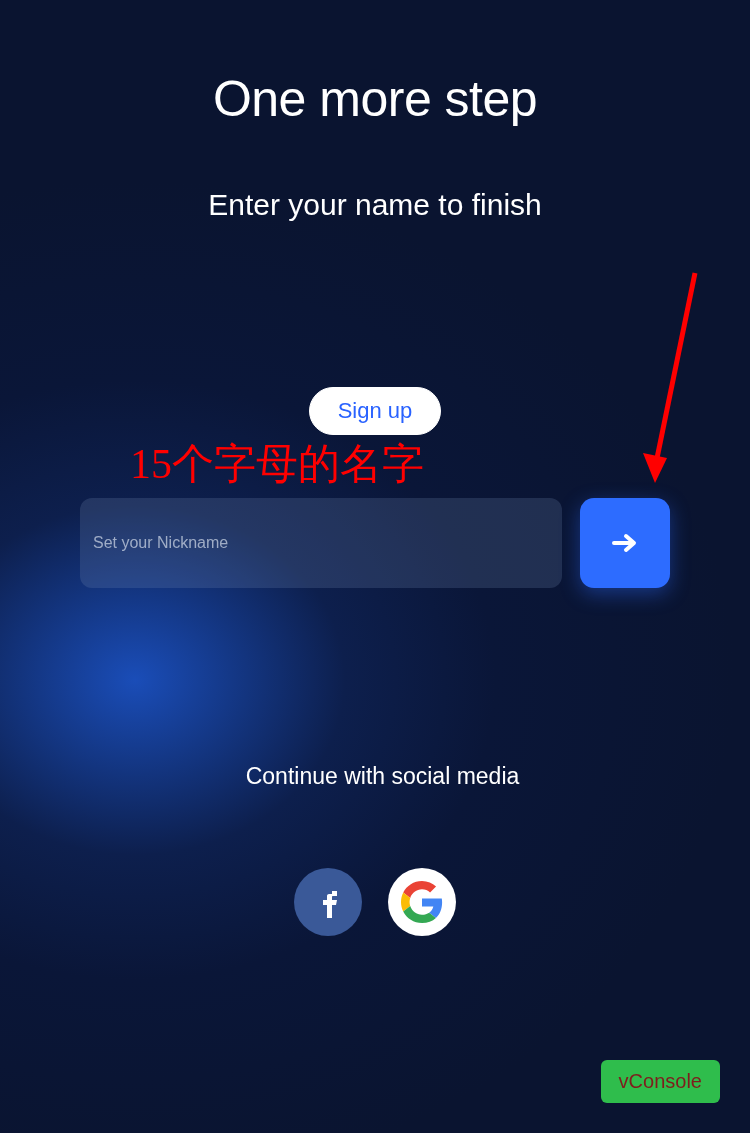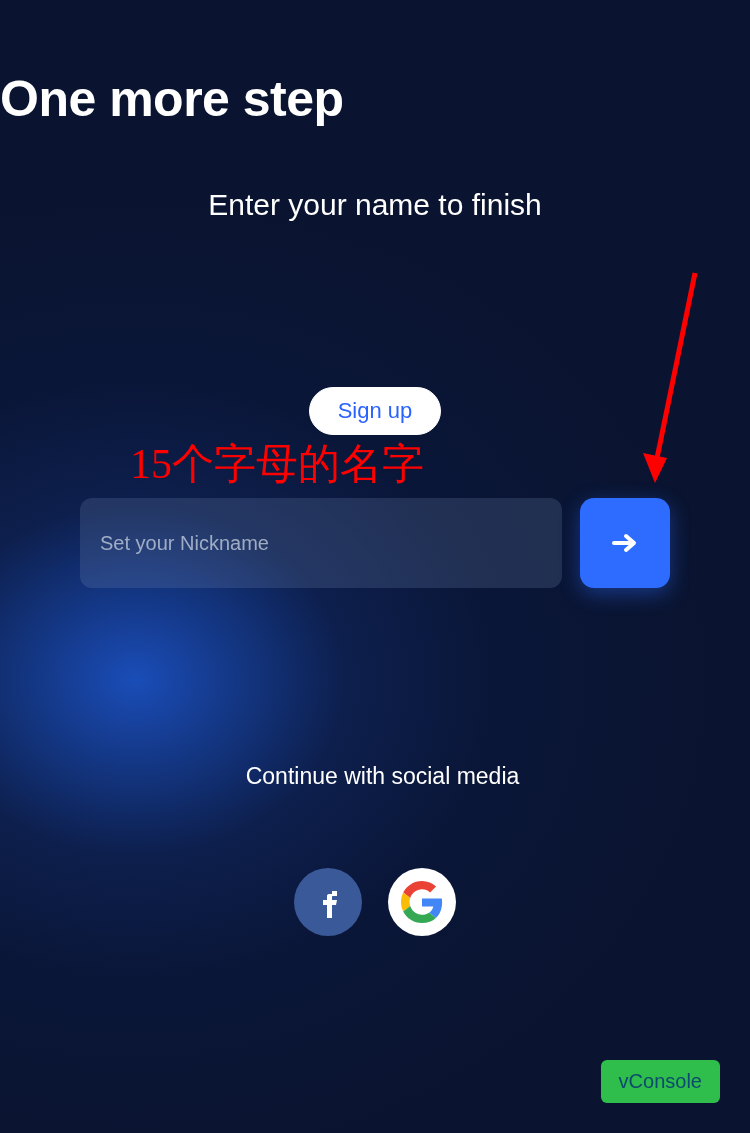--- a/index.html
+++ b/index.html
@@ -11,23 +11,24 @@
     body {
       width: 750px;
       height: 1133px;
       background: radial-gradient(ellipse 600px 500px at 18% 60%, #1a4db8 0%, #0d1f4d 35%, #0a1638 60%, #0a1430 100%);
       font-family: -apple-system, BlinkMacSystemFont, 'Segoe UI', Arial, sans-serif;
       position: relative;
       overflow: hidden;
     }
 
     .page-title {
+      text-align: center;
       color: #ffffff;
       font-size: 50px;
-      font-weight: 700;
+      font-weight: 400;
       padding-top: 70px;
       letter-spacing: -0.5px;
     }
 
     .subtitle {
       text-align: center;
       color: #ffffff;
       font-size: 30px;
       font-weight: 400;
       margin-top: 60px;
@@ -70,22 +71,22 @@
       margin-top: 63px;
       padding: 0 80px;
     }
 
     .nickname-input {
       flex: 1;
       height: 90px;
       background: rgba(120, 140, 180, 0.22);
       border: none;
       border-radius: 12px;
-      padding: 0 20px;
-      font-size: 20px;
+      padding: 0 13px;
+      font-size: 16px;
       color: #ffffff;
       outline: none;
     }
 
     .nickname-input::placeholder {
       color: rgba(200, 210, 225, 0.75);
     }
 
     .submit-button {
       width: 90px;
@@ -133,21 +134,21 @@
 
     .google-btn {
       background: #ffffff;
     }
 
     .vconsole-btn {
       position: absolute;
       bottom: 30px;
       right: 30px;
       background: #2fbd4c;
-      color: #0c4a6e;
+      color: #7f1d1d;
       border: none;
       padding: 10px 18px;
       font-size: 20px;
       font-weight: 500;
       border-radius: 6px;
       cursor: pointer;
     }
 
     .annotation-text {
       position: absolute;

